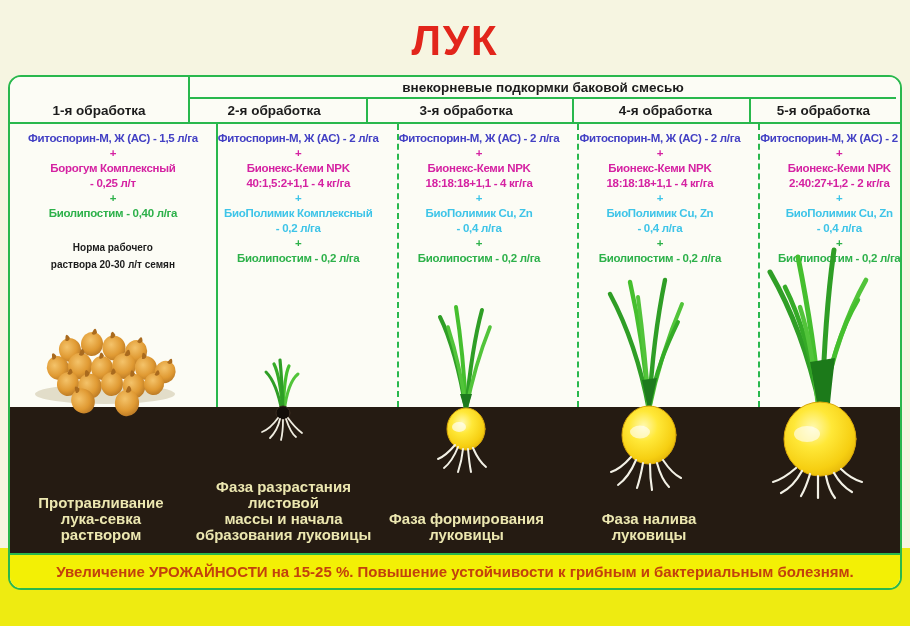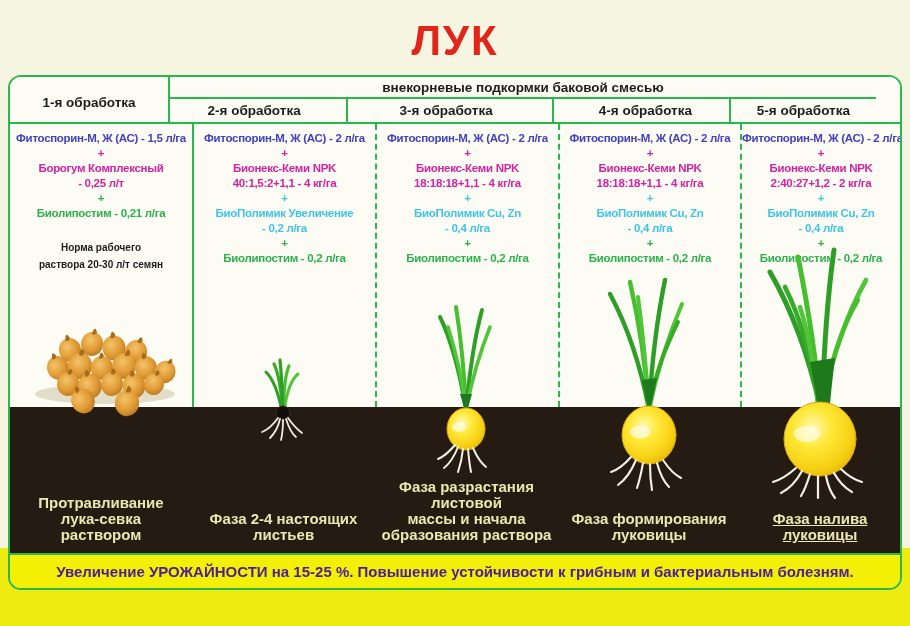--- a/index.html
+++ b/index.html
@@ -9,56 +9,56 @@
   html,body{margin:0;padding:0;}
   body{width:910px;height:626px;overflow:hidden;font-family:"Liberation Sans",sans-serif;}
   .page{position:relative;width:910px;height:626px;background:#f6f5e1;overflow:hidden;}
   .bottom-strip{position:absolute;left:0;top:548px;width:910px;height:78px;background:#eeeb11;}
   .title{position:absolute;left:0;top:17px;width:910px;margin:0;text-align:center;
          font-size:42px;font-weight:bold;color:#e2251b;letter-spacing:2px;}
   .frame{position:absolute;left:8px;top:75px;width:894px;height:515px;box-sizing:border-box;
          border:2px solid var(--green);border-radius:13px;overflow:hidden;background:#fcfcf5;}
   
   .header-row{position:absolute;left:0;top:0;width:890px;height:45px;display:flex;background:#fcfcf5;}
-  .hcol1{box-sizing:border-box;width:158px;display:flex;align-items:flex-end;justify-content:center;
-         padding-bottom:12px;font-size:13.5px;font-weight:bold;color:#1c1c1c;}
+  .hcol1{box-sizing:border-box;width:178px;display:flex;align-items:flex-end;justify-content:center;
+         padding-bottom:4px;font-size:13.5px;font-weight:bold;color:#1c1c1c;}
   .hright{box-sizing:border-box;width:708px;border-left:2px solid var(--green);display:flex;flex-direction:column;}
   .hspan{box-sizing:border-box;height:22px;border-bottom:2px solid var(--green);display:flex;
          align-items:center;justify-content:center;font-size:13.5px;font-weight:bold;color:#1c1c1c;}
   .hcells{display:flex;flex:1;gap:8px;}
   .hcell{box-sizing:border-box;display:flex;align-items:center;justify-content:center;
          font-size:13.5px;font-weight:bold;color:#1c1c1c;}
   .hcell:nth-child(1){width:183px;}
   .hcell:nth-child(2){width:215px;border-left:2px solid var(--green);}
   .hcell:nth-child(3){width:182px;border-left:2px solid var(--green);padding-left:16px;}
   .hcell:nth-child(4){width:160px;border-left:2px solid var(--green);}
   
   .body-row{position:absolute;left:0;top:45px;width:890px;height:285px;display:flex;
             background:#fcfcf5;border-top:2px solid var(--green);box-sizing:border-box;}
-  .bcol{box-sizing:border-box;padding-top:7px;text-align:center;}
+  .bcol{box-sizing:border-box;padding-top:7px;text-align:center;margin-left:18px;}
   .bcol:nth-child(1){width:182px;}
   .bcol:nth-child(2){width:183px;border-left:2px solid var(--green);}
   .bcol:nth-child(3){width:183px;border-left:2px dashed var(--green);}
   .bcol:nth-child(4){width:182px;border-left:2px dashed var(--green);}
   .bcol:nth-child(5){width:160px;border-left:2px dashed var(--green);}
   .tline{font-size:11.5px;font-weight:bold;line-height:15px;white-space:nowrap;letter-spacing:-0.3px;}
   .c-blue{color:#4340c4;} .c-magenta{color:#d522a2;} .c-cyan{color:#3ec4e8;}
   .c-green{color:#2db14a;}
   .note{margin-top:18px;font-size:10px;font-weight:bold;line-height:17px;color:#1c1c1c;white-space:pre-line;}
   
   .soil{position:absolute;left:0;top:330px;width:890px;height:146px;background:var(--soil);display:flex;}
   .phase{box-sizing:border-box;display:flex;align-items:flex-end;justify-content:center;
          padding-bottom:10px;font-size:15px;font-weight:bold;color:#ece7b0;text-align:center;
          line-height:16px;white-space:pre-line;}
   .phase:nth-child(1){width:182px;} .phase:nth-child(2){width:183px;} .phase:nth-child(3){width:183px;}
   .phase:nth-child(4){width:182px;} .phase:nth-child(5){width:160px;text-decoration:underline;}
   
   .banner{position:absolute;left:0;top:476px;width:890px;height:35px;box-sizing:border-box;
           border-top:2px solid var(--green);background:#f3f005;display:flex;align-items:center;
-          justify-content:center;font-size:15px;font-weight:bold;color:#4c1d95;}
+          justify-content:center;font-size:15px;font-weight:bold;color:#c2410c;}
   .plants{position:absolute;left:0;top:45px;width:890px;height:431px;pointer-events:none;}
 </style>
 </head>
 <body>
 
 <div class="page">
   <div class="bottom-strip"></div>
   <h1 class="title">ЛУК</h1>
 
   <div class="frame">
@@ -77,33 +77,33 @@
     </div>
 
     <div class="body-row">
       <div class="bcol">
         <div>
             <div class="tline c-blue">Фитоспорин-М, Ж (АС) - 1,5 л/га</div>
             <div class="tline c-magenta">+</div>
             <div class="tline c-magenta">Борогум Комплексный</div>
             <div class="tline c-magenta">- 0,25 л/т</div>
             <div class="tline c-green">+</div>
-            <div class="tline c-green">Биолипостим - 0,21 л/га</div>
+            <div class="tline c-green">Биолипостим - 0,40 л/га</div>
           </div>
         <div class="note">Норма рабочего
 раствора 20-30 л/т семян</div>
       </div>
       <div class="bcol">
         <div>
             <div class="tline c-blue">Фитоспорин-М, Ж (АС) - 2 л/га</div>
             <div class="tline c-magenta">+</div>
             <div class="tline c-magenta">Бионекс-Кеми NPK</div>
             <div class="tline c-magenta">40:1,5:2+1,1 - 4 кг/га</div>
             <div class="tline c-cyan">+</div>
-            <div class="tline c-cyan">БиоПолимик Увеличение</div>
+            <div class="tline c-cyan">БиоПолимик Комплексный</div>
             <div class="tline c-cyan">- 0,2 л/га</div>
             <div class="tline c-green">+</div>
             <div class="tline c-green">Биолипостим - 0,2 л/га</div>
           </div>
       </div>
       <div class="bcol">
         <div>
             <div class="tline c-blue">Фитоспорин-М, Ж (АС) - 2 л/га</div>
             <div class="tline c-magenta">+</div>
             <div class="tline c-magenta">Бионекс-Кеми NPK</div>
@@ -140,25 +140,23 @@
             <div class="tline c-green">+</div>
             <div class="tline c-green">Биолипостим - 0,2 л/га</div>
           </div>
       </div>
     </div>
 
     <div class="soil">
       <div class="phase">Протравливание
 лука-севка
 раствором</div>
-      <div class="phase">Фаза 2-4 настоящих
-листьев</div>
       <div class="phase">Фаза разрастания листовой
 массы и начала
-образования раствора</div>
+образования луковицы</div>
       <div class="phase">Фаза формирования
 луковицы</div>
       <div class="phase">Фаза налива
 луковицы</div>
     </div>
 
     <div class="banner">Увеличение УРОЖАЙНОСТИ на 15-25 %. Повышение устойчивости к грибным и бактериальным болезням.</div>
 
     <svg class="plants" viewBox="0 0 890 431" xmlns="http://www.w3.org/2000/svg">
       <defs>

